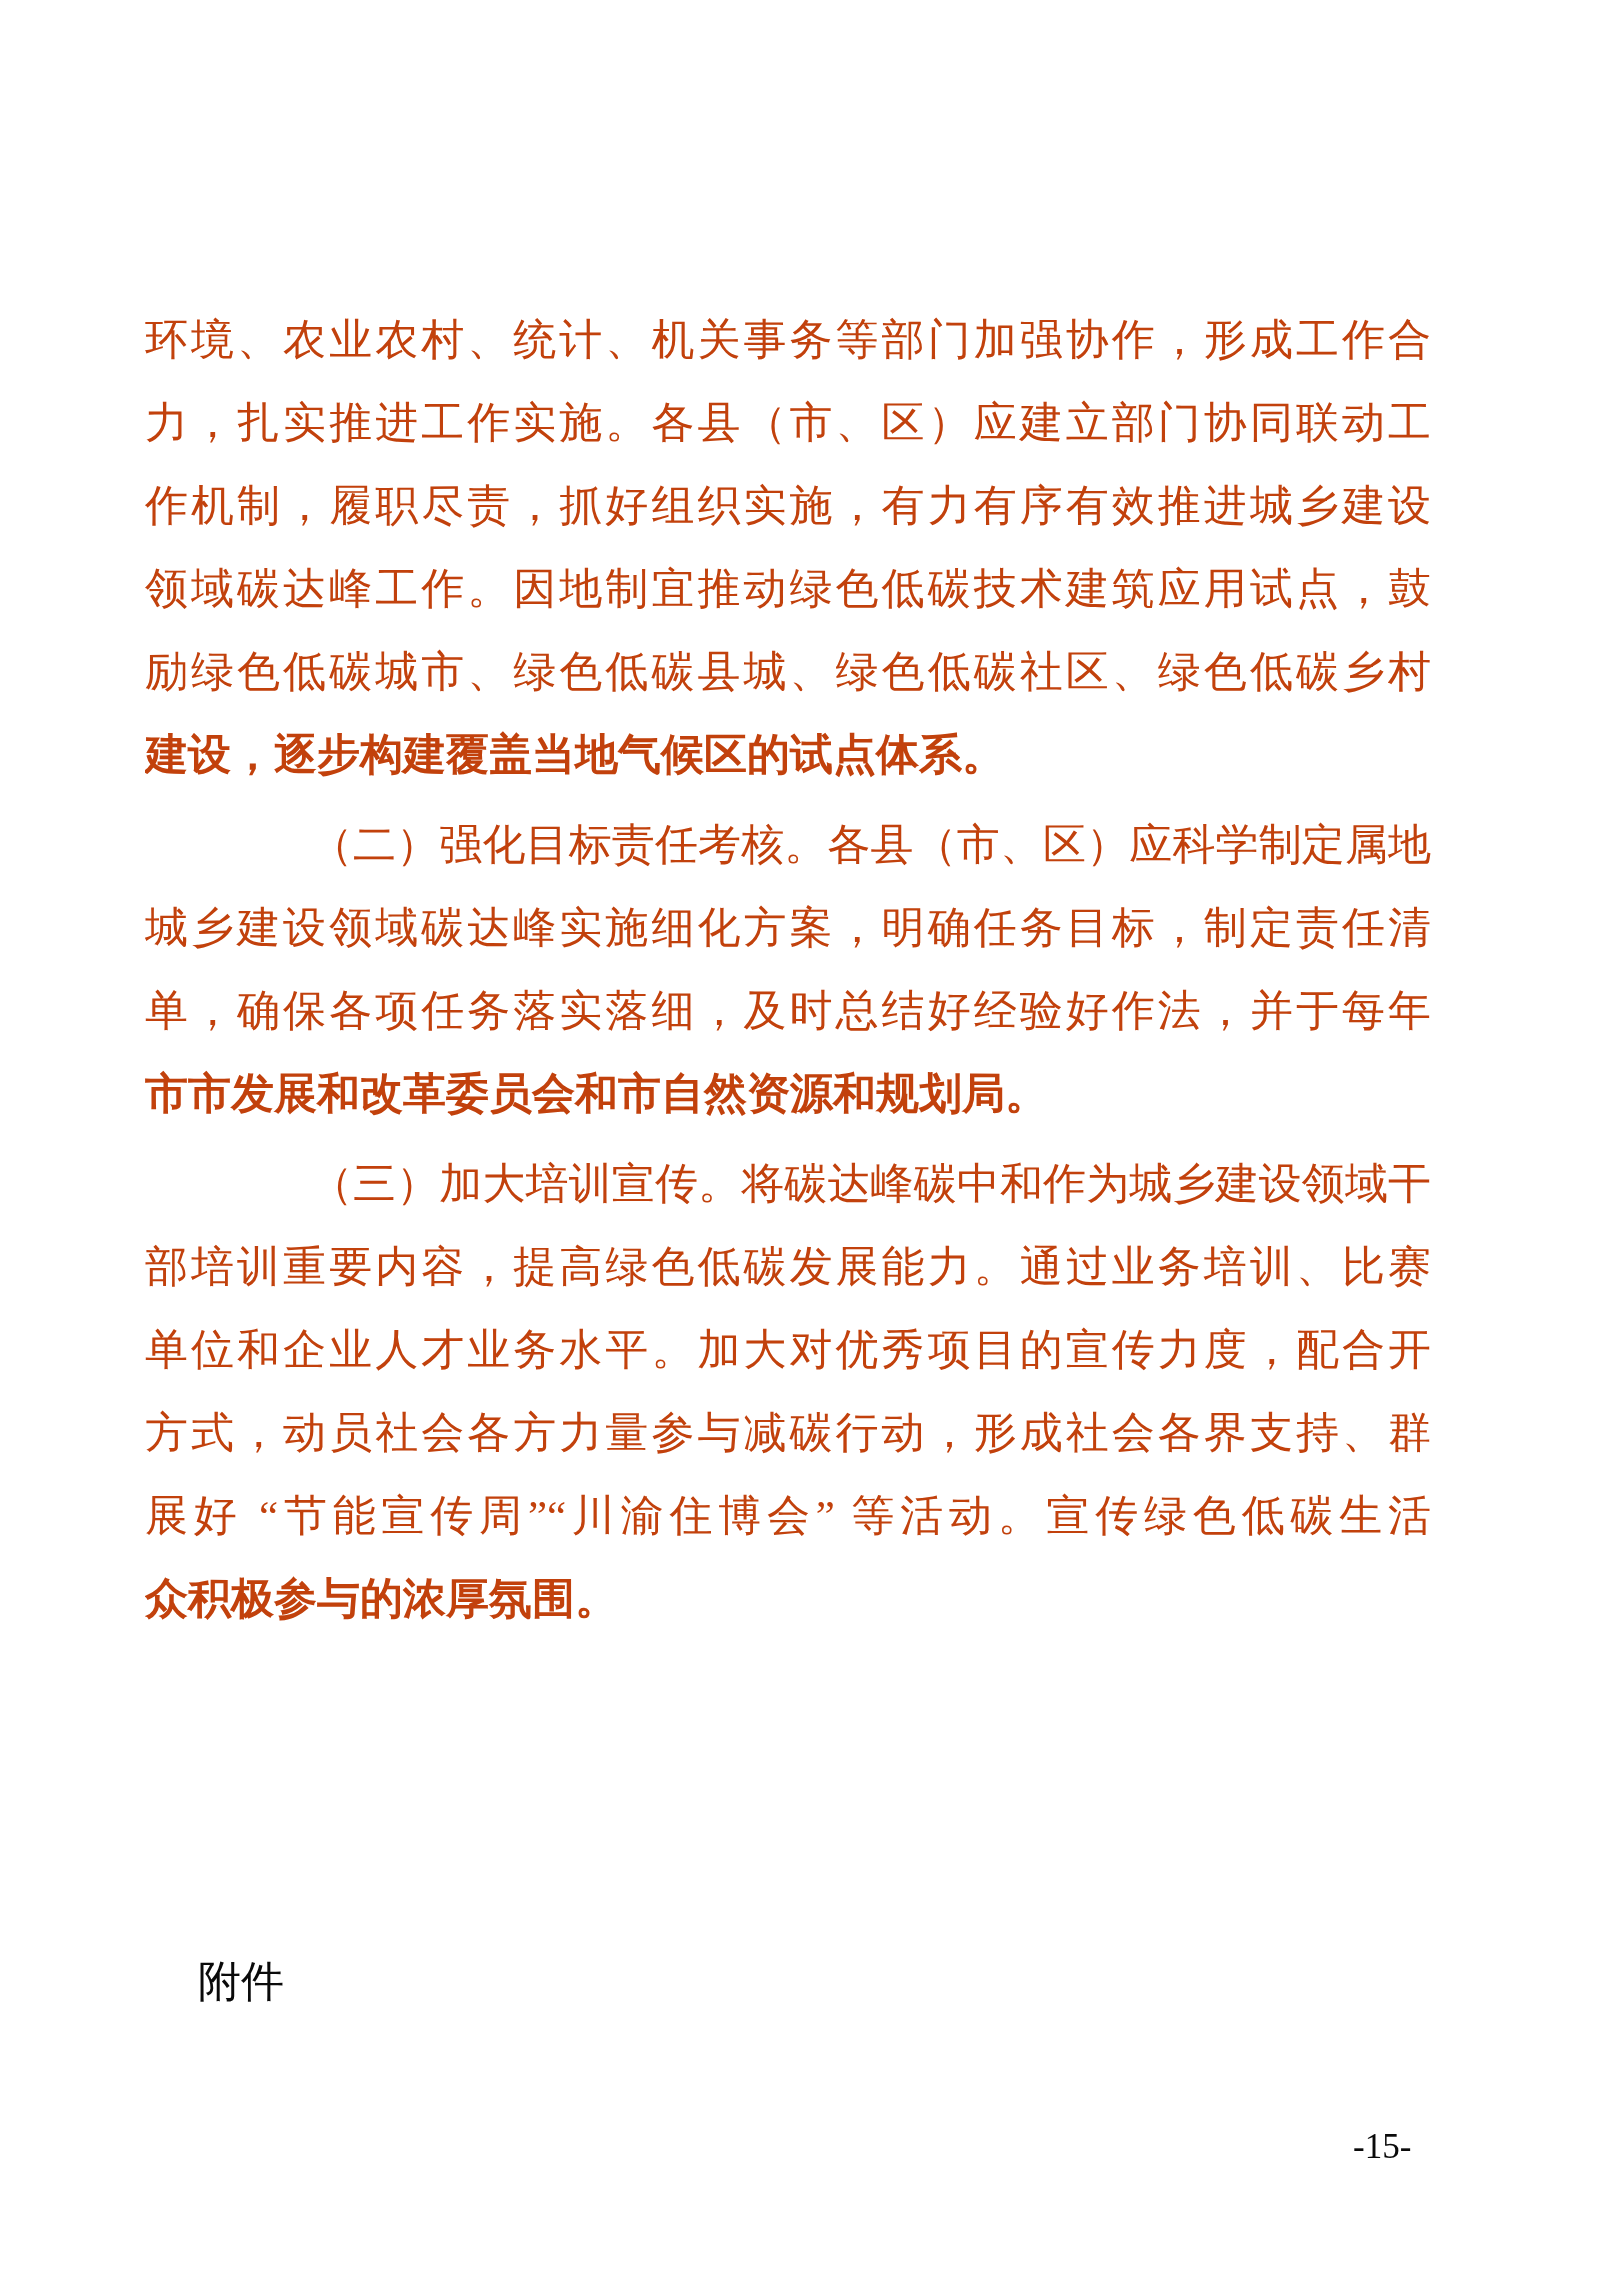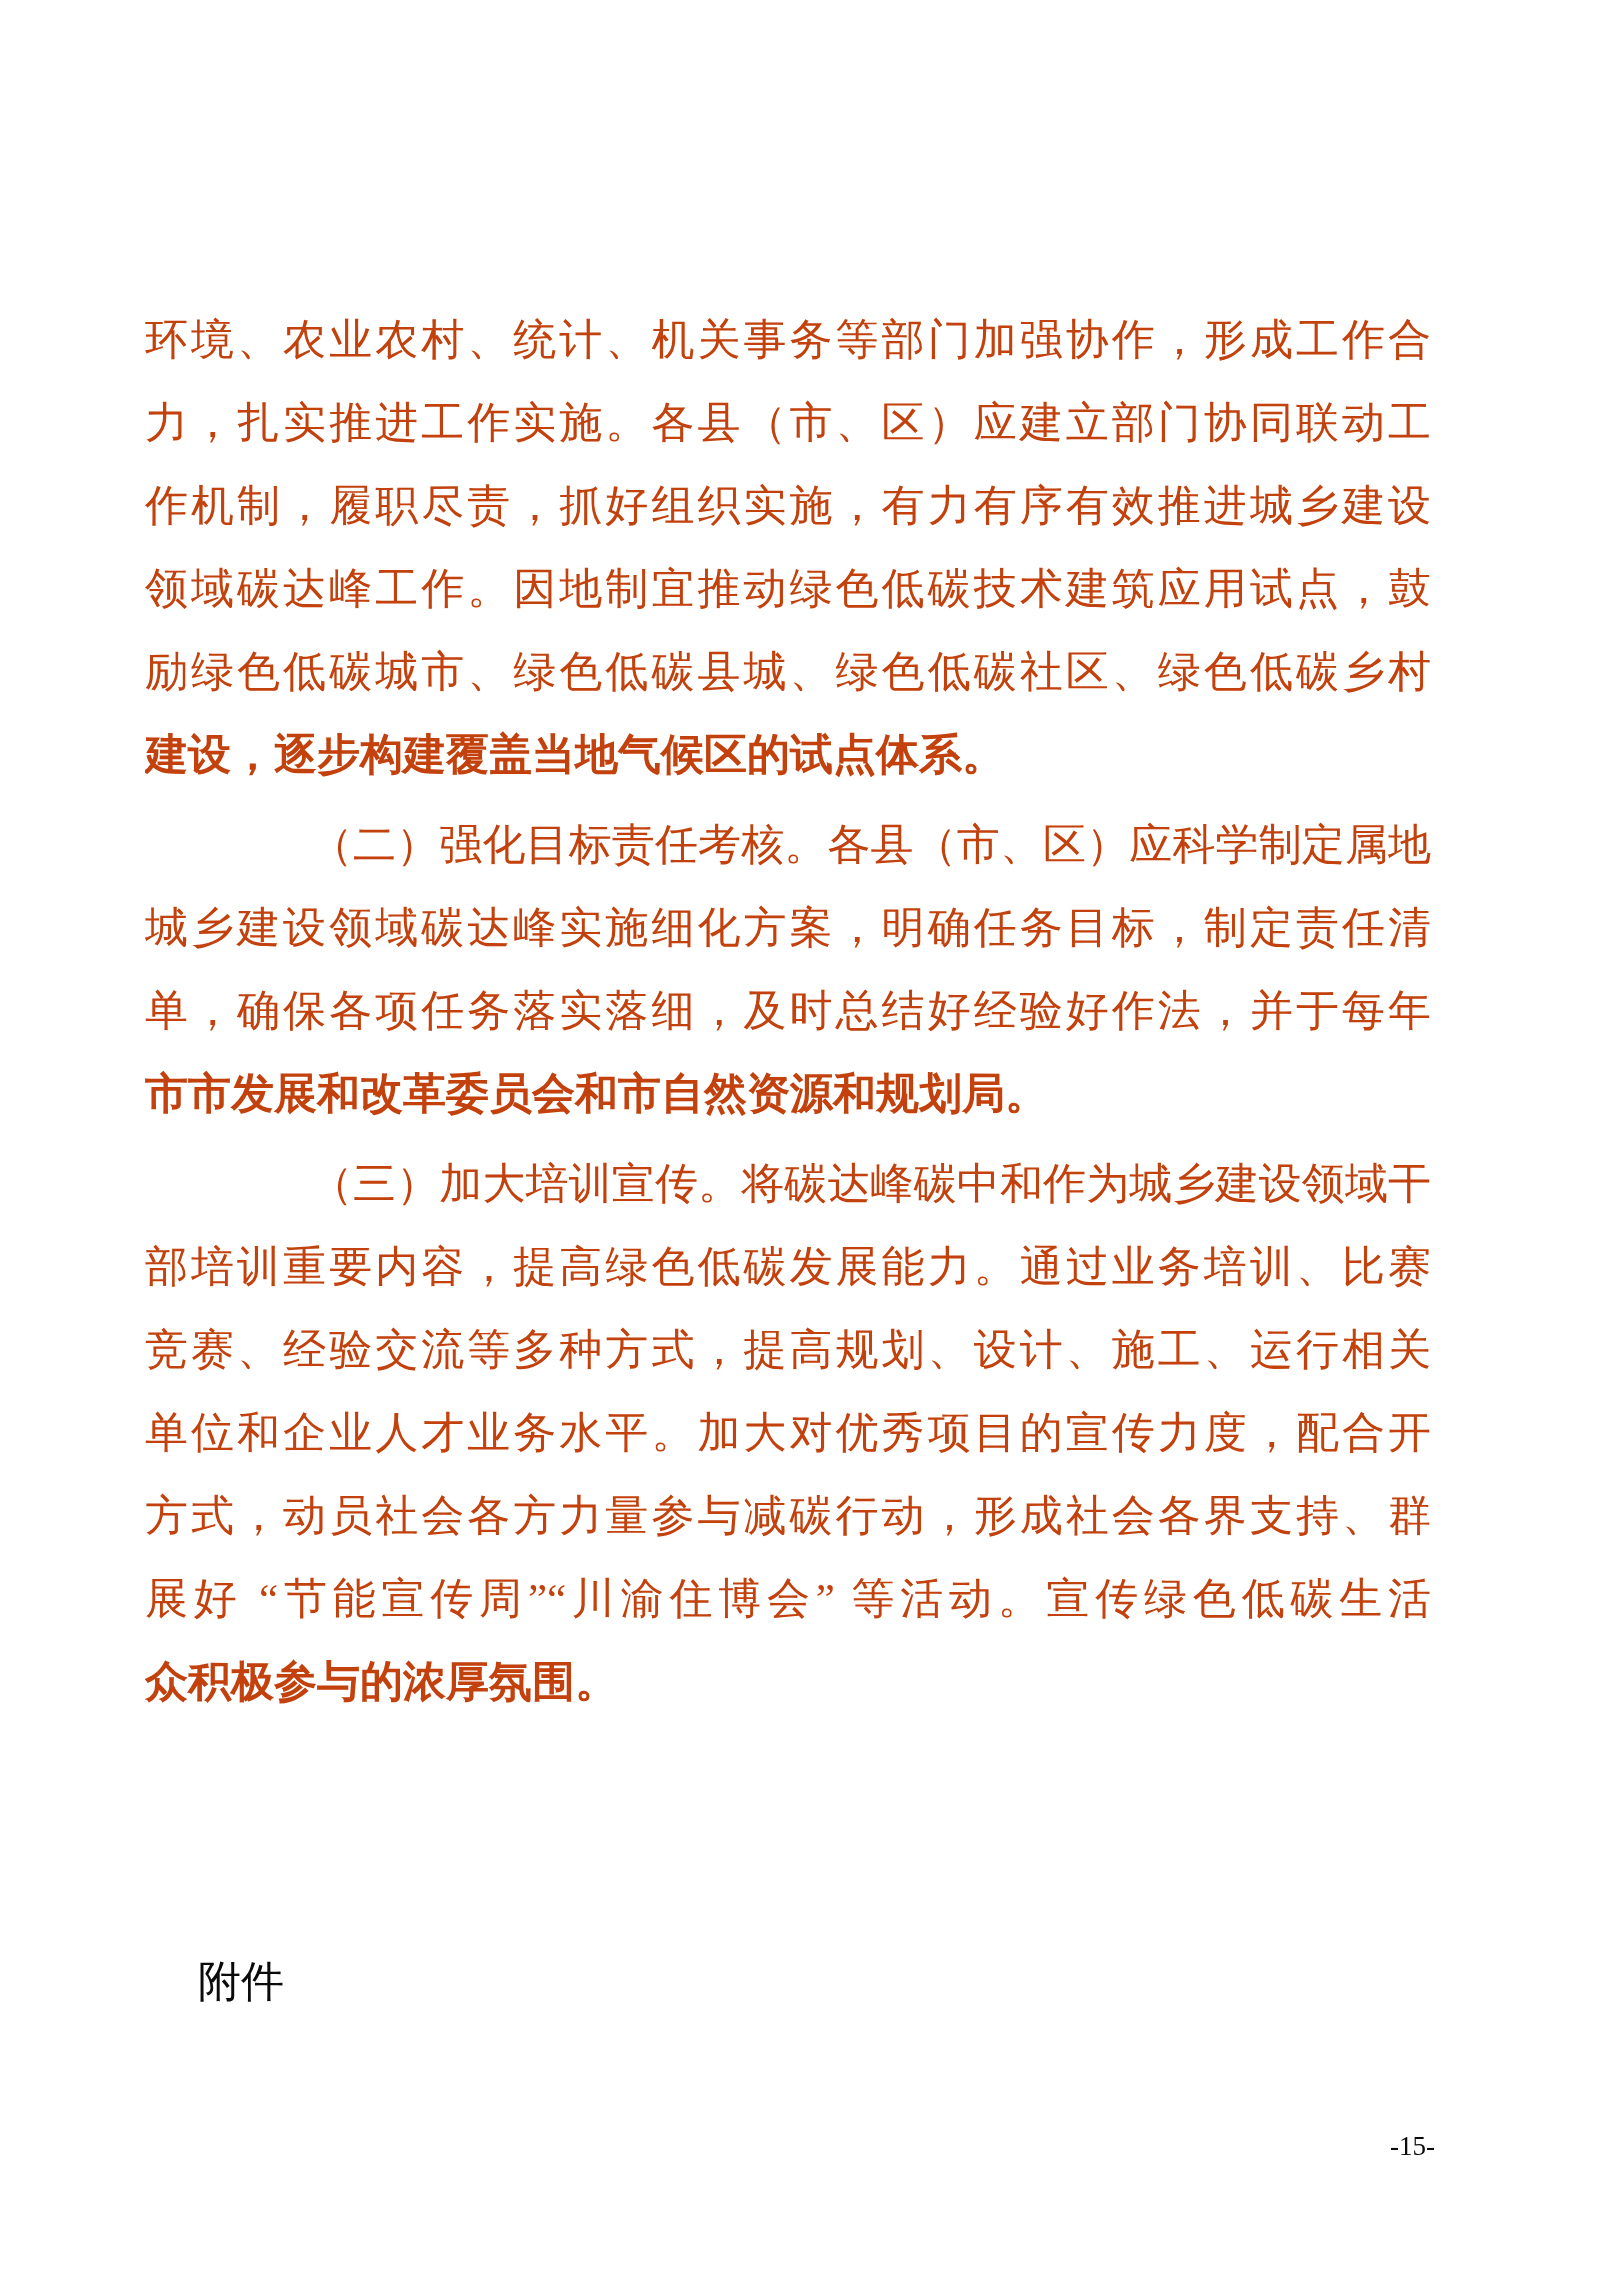--- a/index.html
+++ b/index.html
@@ -44,24 +44,24 @@
     top: 1940px;
     font-size: 43px;
     line-height: 83px;
     color: #0a0a0a;
   }
   .pagenum {
     position: absolute;
     left: 1353px;
     top: 2125px;
     width: 82px;
-    font-size: 27px;
+    font-size: 35px;
     line-height: 43px;
     color: #0a0a0a;
-    text-align: right;
+    text-align: left;
     font-family: "Liberation Serif", "DejaVu Serif", serif;
   }
 </style>
 </head>
 <body>
 
 <div class="page">
 
   <div class="textblock">
     <div class="line">环境、农业农村、统计、机关事务等部门加强协作，形成工作合</div>
@@ -71,21 +71,20 @@
     <div class="line">励绿色低碳城市、绿色低碳县城、绿色低碳社区、绿色低碳乡村</div>
     <div class="line last">建设，逐步构建覆盖当地气候区的试点体系。</div>
 
     <div class="line indent psp"><span class="bold">（二）强化目标责任考核。</span><span>各县（市、区）应科学制定属地</span></div>
     <div class="line">城乡建设领域碳达峰实施细化方案，明确任务目标，制定责任清</div>
     <div class="line">单，确保各项任务落实落细，及时总结好经验好作法，并于每年</div>
     <div class="line last">市市发展和改革委员会和市自然资源和规划局。</div>
 
     <div class="line indent psp"><span class="bold">（三）加大培训宣传。</span><span>将碳达峰碳中和作为城乡建设领域干</span></div>
     <div class="line">部培训重要内容，提高绿色低碳发展能力。通过业务培训、比赛</div>
-    <div class="line">竞赛、经验交流等多种方式，提高规划、设计、施工、运行相关</div>
     <div class="line">单位和企业人才业务水平。加大对优秀项目的宣传力度，配合开</div>
     <div class="line">方式，动员社会各方力量参与减碳行动，形成社会各界支持、群</div>
     <div class="line">展好 “节能宣传周”“川渝住博会” 等活动。宣传绿色低碳生活</div>
     <div class="line last">众积极参与的浓厚氛围。</div>
   </div>
 
   <div class="attachment">附件</div>
 
   <div class="pagenum">-15-</div>
 

